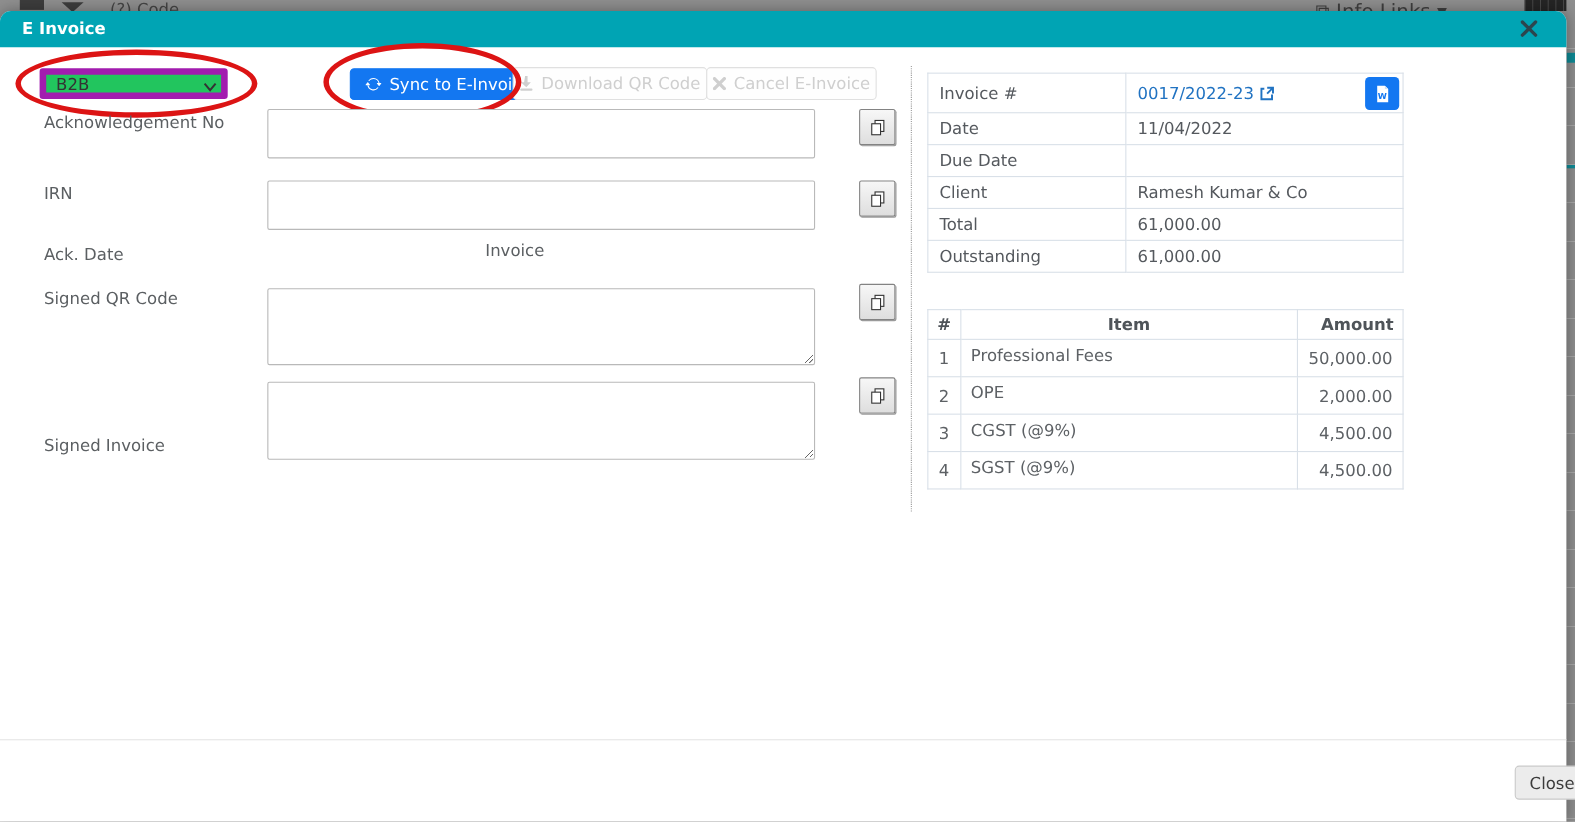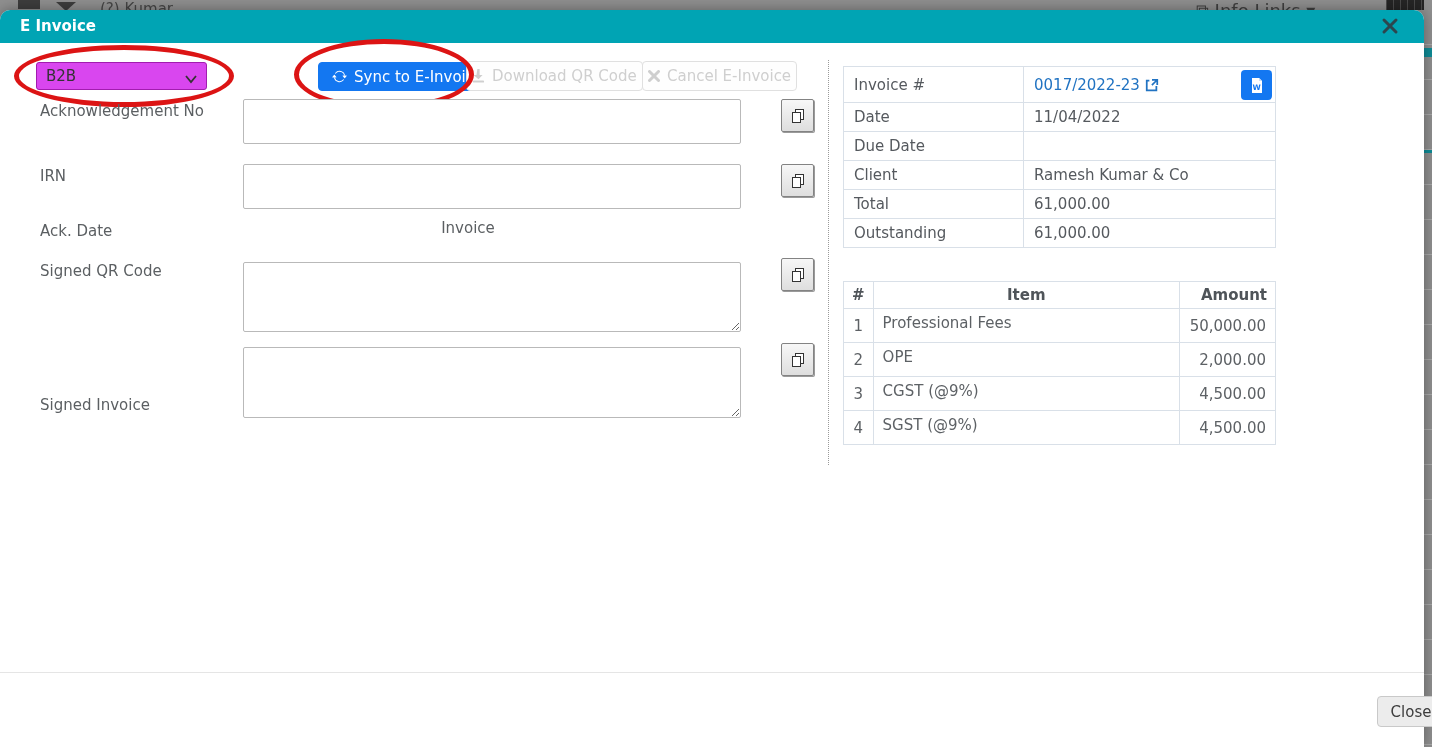--- a/index.html
+++ b/index.html
@@ -21,22 +21,22 @@
 
   
   .modal { position:absolute; left:0; top:10px; width:1424px; height:737px; background:#ffffff;
       border-radius:10px 10px 0 0; box-shadow:0 0 14px rgba(0,0,0,.35); }
   .modal-header { position:absolute; left:0; top:0; width:100%; height:33px; background:#00a4b4; border-radius:10px 10px 0 0; }
   .modal-title { position:absolute; left:20px; top:0; line-height:33px; color:#ffffff; font-weight:bold; font-size:15px; }
   .modal-close { position:absolute; right:22px; top:5px; width:24px; height:24px; cursor:pointer; background:none; border:none; }
 
   
   .type-select-wrap { position:absolute; left:36px; top:52px; width:171px; height:28px; }
-  .type-select { width:171px; height:28px; -webkit-appearance:none; appearance:none; background:#d946ef;
-      border:1px solid #a21caf; border-radius:3px; font-size:15px; color:#333; padding:0 36px 0 9px;
+  .type-select { width:171px; height:28px; -webkit-appearance:none; appearance:none; background:#22c55e;
+      border:6px solid #a21caf; border-radius:3px; font-size:15px; color:#333; padding:0 36px 0 9px;
       font-family:"DejaVu Sans","Liberation Sans",sans-serif; }
   .select-chevron { position:absolute; right:9px; top:8px; pointer-events:none; }
 
   .btn { font-family:"DejaVu Sans","Liberation Sans",sans-serif; font-size:15px; border-radius:4px;
       display:inline-flex; align-items:center; gap:7px; cursor:pointer; }
   .btn-sync { position:absolute; left:318px; top:52px; height:29px; padding:0 13px; background:#1377f1;
       border:1px solid #1377f1; color:#fff; }
   .btn-disabled { background:#fefefe; border:1px solid #e0e0e0; color:#cfcfcf; height:30px; padding:0 5px; cursor:default; }
   .btn-download { position:absolute; left:466px; top:51px; }
   .btn-cancel { position:absolute; left:642px; top:51px; }
@@ -87,21 +87,21 @@
       font-family:"DejaVu Sans","Liberation Sans",sans-serif; }
 </style>
 </head>
 <body>
 
 <div class="bg-strip-top">
   <div class="bg-ico-square"></div>
   <div class="bg-caret"></div>
   <div class="bg-help">
     <span>(?)</span>
-    <span>Kumar</span>
+    <span>Code</span>
   </div>
   <div class="bg-infolinks">
     <span>⧉</span>
     <span>Info Links</span>
     <span>▾</span>
   </div>
   <div class="bg-grid-block"></div>
 </div>
 <div class="bg-strip-right">
   <div class="teal-a"></div>

